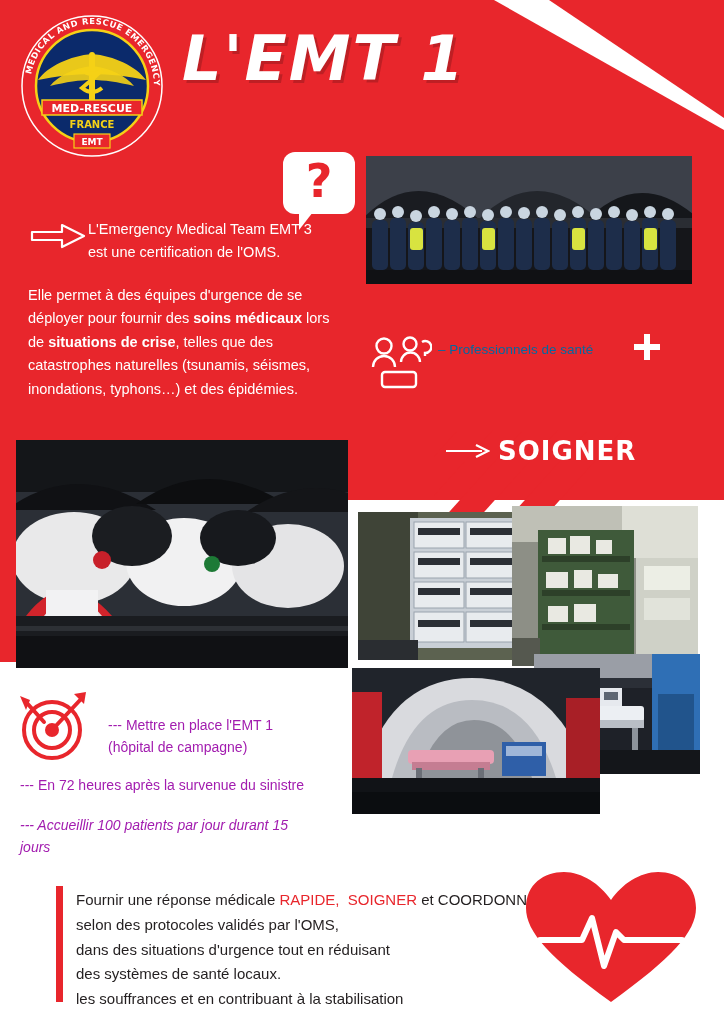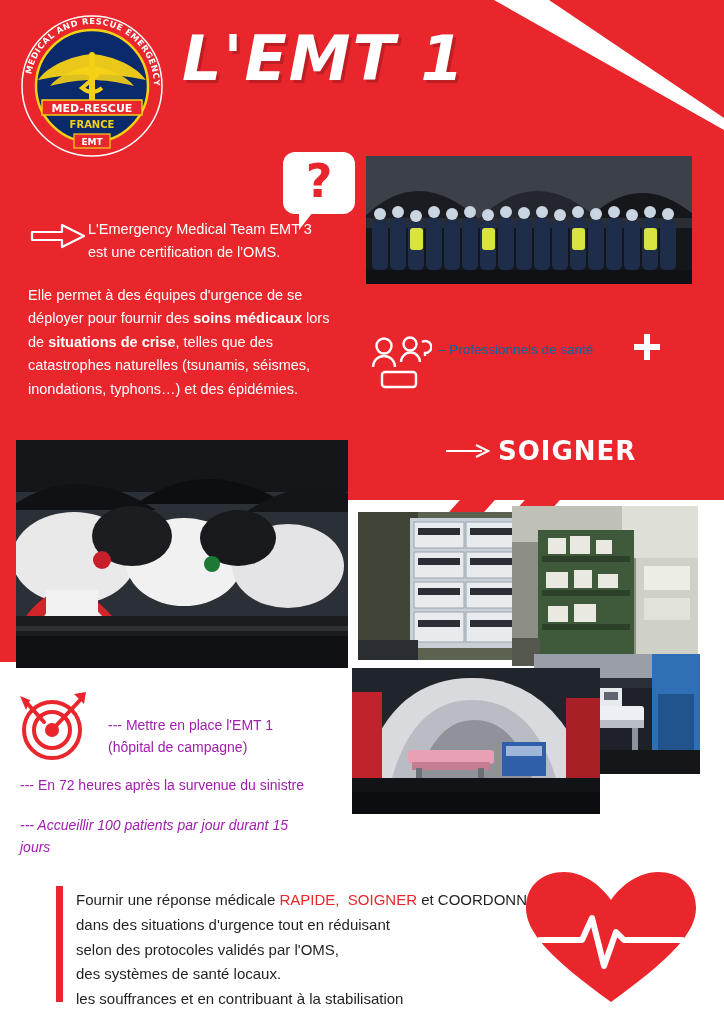--- a/index.html
+++ b/index.html
@@ -498,22 +498,22 @@
     <div>(hôpital de campagne)</div>
   </div>
   <div class="t-dark txt-goal2">---   En 72 heures après la survenue du sinistre</div>
   <div class="t-dark txt-goal3">--- Accueillir 100 patients par jour durant 15 jours</div>
 
   <div class="bottom-bar"></div>
   <div class="txt-bottom">
     <div>
       <span>Fournir une réponse médicale </span><span class="hl">RAPIDE,</span>&nbsp;&nbsp;<span class="hl">SOIGNER</span><span> et </span><span>COORDONNÉE</span>
     </div>
+    <div>selon des protocoles validés par l'OMS,</div>
     <div>dans des situations d'urgence tout en réduisant</div>
-    <div>selon des protocoles validés par l'OMS,</div>
     <div>des systèmes de santé locaux.</div>
     <div>les souffrances et en contribuant à la stabilisation</div>
   </div>
 
   <div class="heart">
     <svg viewBox="0 0 182 140" width="182" height="140">
       <path d="M91 136 C 30 92 6 66 6 42 C 6 18 24 6 44 6 C 62 6 80 18 91 34 C 102 18 120 6 138 6 C 158 6 176 18 176 42 C 176 66 152 92 91 136 Z" fill="#E8262C"></path>
       <path d="M20 74 H62 l10 -22 l12 48 l12 -34 l8 8 H162" fill="none" stroke="#ffffff" stroke-width="6" stroke-linejoin="round" stroke-linecap="round"></path>
     </svg>
   </div>

